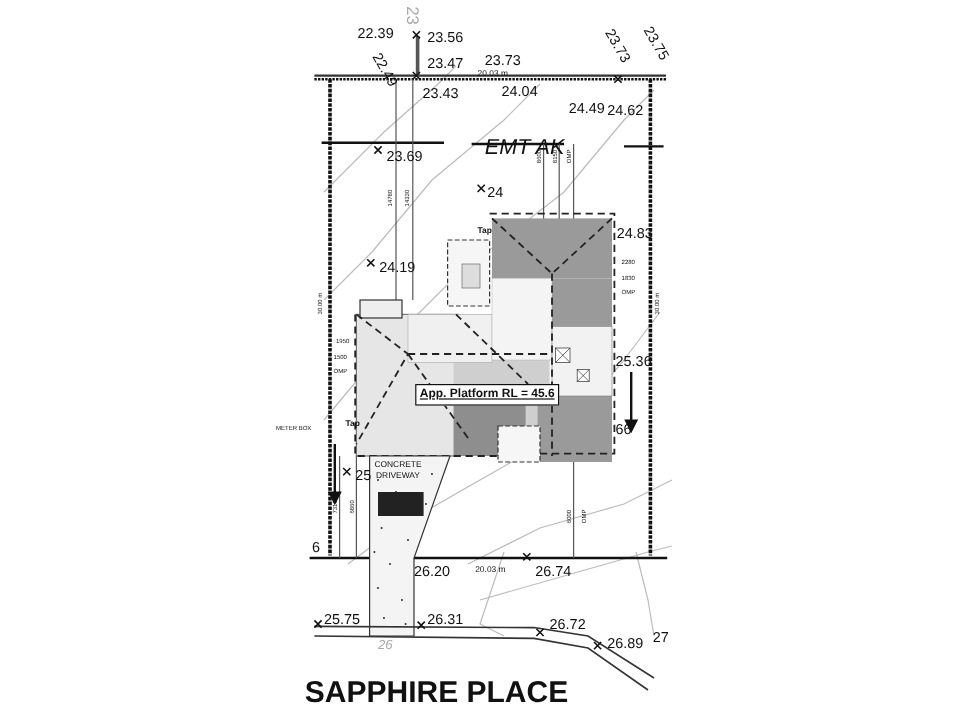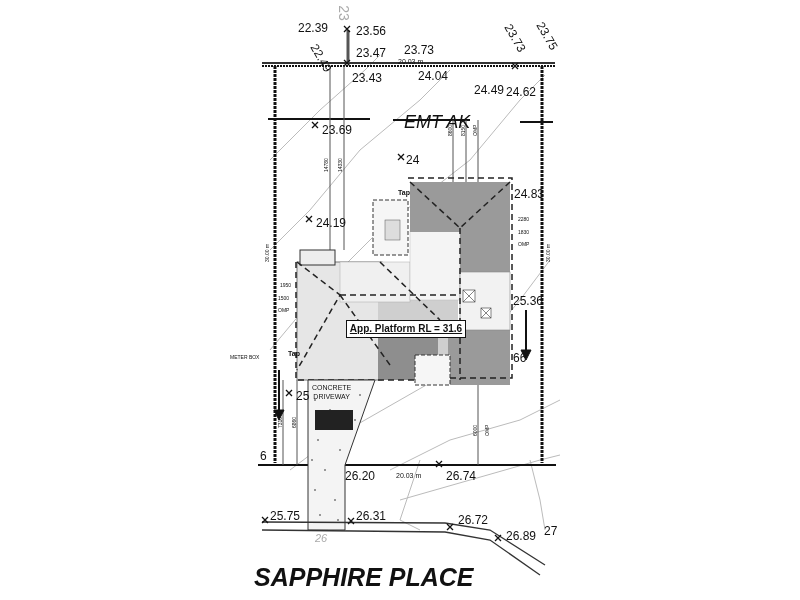--- a/index.html
+++ b/index.html
@@ -4,21 +4,21 @@
 <style>
   html, body { margin:0; padding:0; }
   body { width:800px; height:600px; background:#ffffff; position:relative; overflow:hidden;
          font-family:"Liberation Sans", sans-serif; color:#111; }
   svg { position:absolute; left:0; top:0; }
   .lbl { position:absolute; font-size:12px; color:#111; white-space:nowrap; line-height:1; }
   .lbl.sm { font-size:7px; }
   .lbl.xs { font-size:5px; }
   .lbl.grey { color:#aaa; }
   .street { position:absolute; left:254px; top:563px; font-size:25px; font-weight:bold;
-            font-style:italic; letter-spacing:0px; color:#111;text-align:right; }
+            letter-spacing:0px; color:#111;text-align:right; }
   .easement { position:absolute; left:404px; top:88px; font-size:18px; font-style:italic; color:#111;margin-top:24px; }
   .platform { position:absolute; left:346px; top:320px; width:118px; height:16px; background:#fff;
               border:1.5px solid #111; font-size:10px; font-weight:bold; text-decoration:underline;
               text-align:center; line-height:16px; }
   .drive { position:absolute; left:312px; top:383px; font-size:7px; text-align:center; line-height:9px; }
   .vert { transform:rotate(-90deg); transform-origin:left top; }
 </style>
 </head>
 <body>
 
@@ -185,21 +185,21 @@
 <div class="lbl xs vert" style="left:546px;top:262px;">30.00 m</div>
 <div class="lbl xs vert" style="left:278px;top:428px;">7310</div>
 <div class="lbl xs vert" style="left:292px;top:428px;">6860</div>
 <div class="lbl xs vert" style="left:473px;top:436px;">6000</div>
 <div class="lbl xs vert" style="left:485px;top:436px;">OMP</div>
 
 <div class="lbl sm" style="left:398px;top:189px;font-weight:bold;">Tap</div>
 <div class="lbl sm" style="left:288px;top:350px;font-weight:bold;">Tap</div>
 <div class="lbl xs" style="left:230px;top:355px;">METER BOX</div>
 
-<div class="platform">App. Platform RL = 31.6</div>
+<div class="platform">App. Platform RL = 45.6</div>
 
 <div class="drive" style="white-space:pre;">CONCRETE
 DRIVEWAY</div>
 
 <div class="lbl" style="left:270px;top:510px;">25.75</div>
 <div class="lbl" style="left:356px;top:510px;">26.31</div>
 <div class="lbl" style="left:458px;top:514px;">26.72</div>
 <div class="lbl" style="left:506px;top:530px;">26.89</div>
 <div class="lbl" style="left:544px;top:525px;">27</div>
 <div class="lbl grey" style="left:315px;top:533px;font-size:11px;font-style:italic;">26</div>

